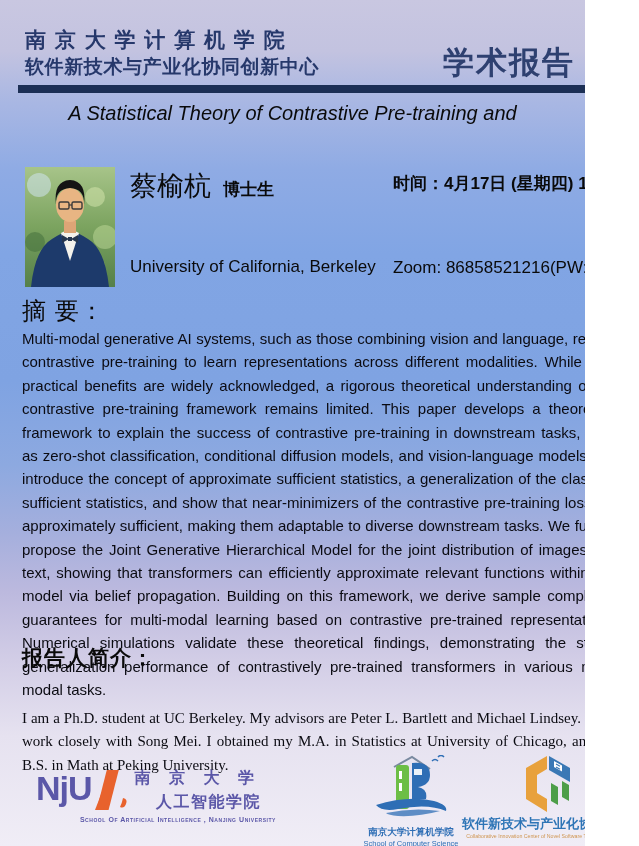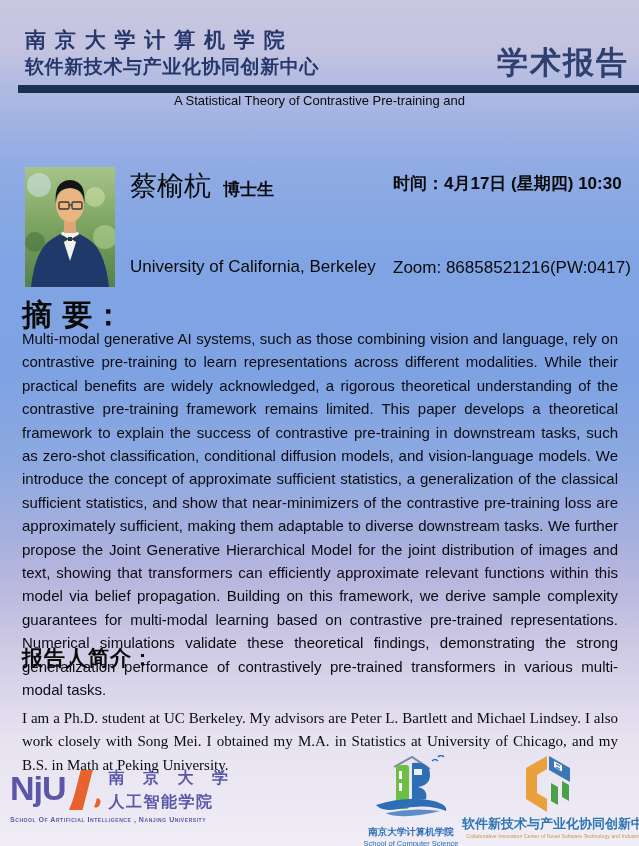--- a/index.html
+++ b/index.html
@@ -3,60 +3,60 @@
 <meta charset="utf-8">
 <style>
   :root{
     --navy:#26386b; --bar:#1c2f55; --ink:#0b0b12;
     --purple:#5b57a8; --orange:#e8622d; --amber:#e8a13c;
     --blue:#2e75b6; --green:#6cbe45; --csblue:#2e6eb5;
   }
   *{margin:0;padding:0;box-sizing:border-box;}
   body{font-family:"Liberation Sans",sans-serif;background:#ffffff;}
   .poster{
-    position:relative;width:639px;height:846px;overflow:hidden;
+    position:relative;width:585px;height:846px;overflow:hidden;
     background:linear-gradient(180deg,
       #c9c7e1 0%, #c3c3e0 6%, #a9b7e3 12%, #8fabe4 20%,
       #81a5e4 30%, #7fa3e2 45%, #8da9e0 55%, #a5afdd 63%,
       #bcb9de 70%, #d2cde6 78%, #e6e2f0 87%, #f0edf6 100%);
   }
   
   .org1{position:absolute;left:25px;top:26px;font-size:21px;font-weight:bold;
         letter-spacing:1.5px;color:var(--navy);white-space:nowrap;}
   .org2{position:absolute;left:25px;top:54px;font-size:19px;font-weight:bold;
         letter-spacing:0.6px;color:var(--navy);white-space:nowrap;}
   .badge{position:absolute;right:10px;top:42px;font-size:31px;font-weight:bold;
         letter-spacing:2px;color:#2e4070;white-space:nowrap;}
   .bar{position:absolute;left:18px;right:0;top:85px;height:8px;background:var(--bar);}
   
-  .title{position:absolute;left:0;right:0;top:87px;text-align:center;
-        font-size:13px;line-height:28px;color:#0a0a0a;}
+  .title{position:absolute;left:0;right:0;top:99px;text-align:center;
+        font-size:20px;line-height:28px;color:#0a0a0a;font-style:italic;}
   
   .photo{position:absolute;left:25px;top:167px;width:90px;height:120px;}
   .photo svg{display:block;width:100%;height:100%;}
   .name-row{position:absolute;left:130px;top:168px;white-space:nowrap;}
   .name{font-family:"Liberation Serif",serif;font-size:27px;font-weight:normal;color:#0a0a0a;}
   .degree{font-size:17px;font-weight:bold;color:#0a0a0a;margin-left:12px;}
   .aff{position:absolute;left:130px;top:257px;font-size:17px;color:#0a0a0a;white-space:nowrap;}
   .time{position:absolute;left:393px;top:172px;font-size:17px;font-weight:bold;
         color:#0a0a0a;white-space:nowrap;}
   .zoomline{position:absolute;left:393px;top:258px;font-size:17px;color:#0a0a0a;white-space:nowrap;}
   
-  .abs-head{position:absolute;left:22px;top:295px;font-size:30px;font-weight:bold;
+  .abs-head{position:absolute;left:22px;top:295px;font-size:24px;font-weight:normal;
         color:#0a0a0a;letter-spacing:1px;}
   .abs-body{position:absolute;left:22px;top:327px;width:596px;
         font-family:Liberation Sans, sans-serif;font-size:15px;line-height:23.4px;
         color:var(--ink);text-align:justify;}
   .bio-head{position:absolute;left:22px;top:644px;font-size:21px;font-weight:bold;
         color:#0a0a0a;letter-spacing:1px;}
   .bio-body{position:absolute;left:22px;top:676px;width:596px;
         font-family:"Liberation Serif",serif;font-size:15px;line-height:23.4px;
         color:var(--ink);text-align:justify;margin-top:31px;}
   
-  .njuai{position:absolute;left:10px;top:768px;width:240px;}
+  .njuai{position:absolute;left:36px;top:768px;width:240px;text-align:right;}
   .njuai-row{display:flex;align-items:flex-start;}
   .njuai-acro{font-size:34px;font-weight:900;color:var(--purple);line-height:40px;
         letter-spacing:-1px;}
   .njuai-a{width:36px;height:42px;margin:0 4px 0 1px;}
   .njuai-cn{margin-left:2px;color:var(--purple);}
   .njuai-cn1{font-size:16px;font-weight:bold;letter-spacing:7px;white-space:nowrap;}
   .njuai-cn2{font-size:16px;font-weight:bold;letter-spacing:1.5px;white-space:nowrap;margin-top:3px;}
   .njuai-en{margin-top:3px;font-size:7px;font-weight:bold;letter-spacing:0.55px;
         color:var(--purple);font-variant:small-caps;text-transform:capitalize;white-space:nowrap;}
   .cslogo{position:absolute;left:358px;top:755px;width:106px;text-align:center;}

